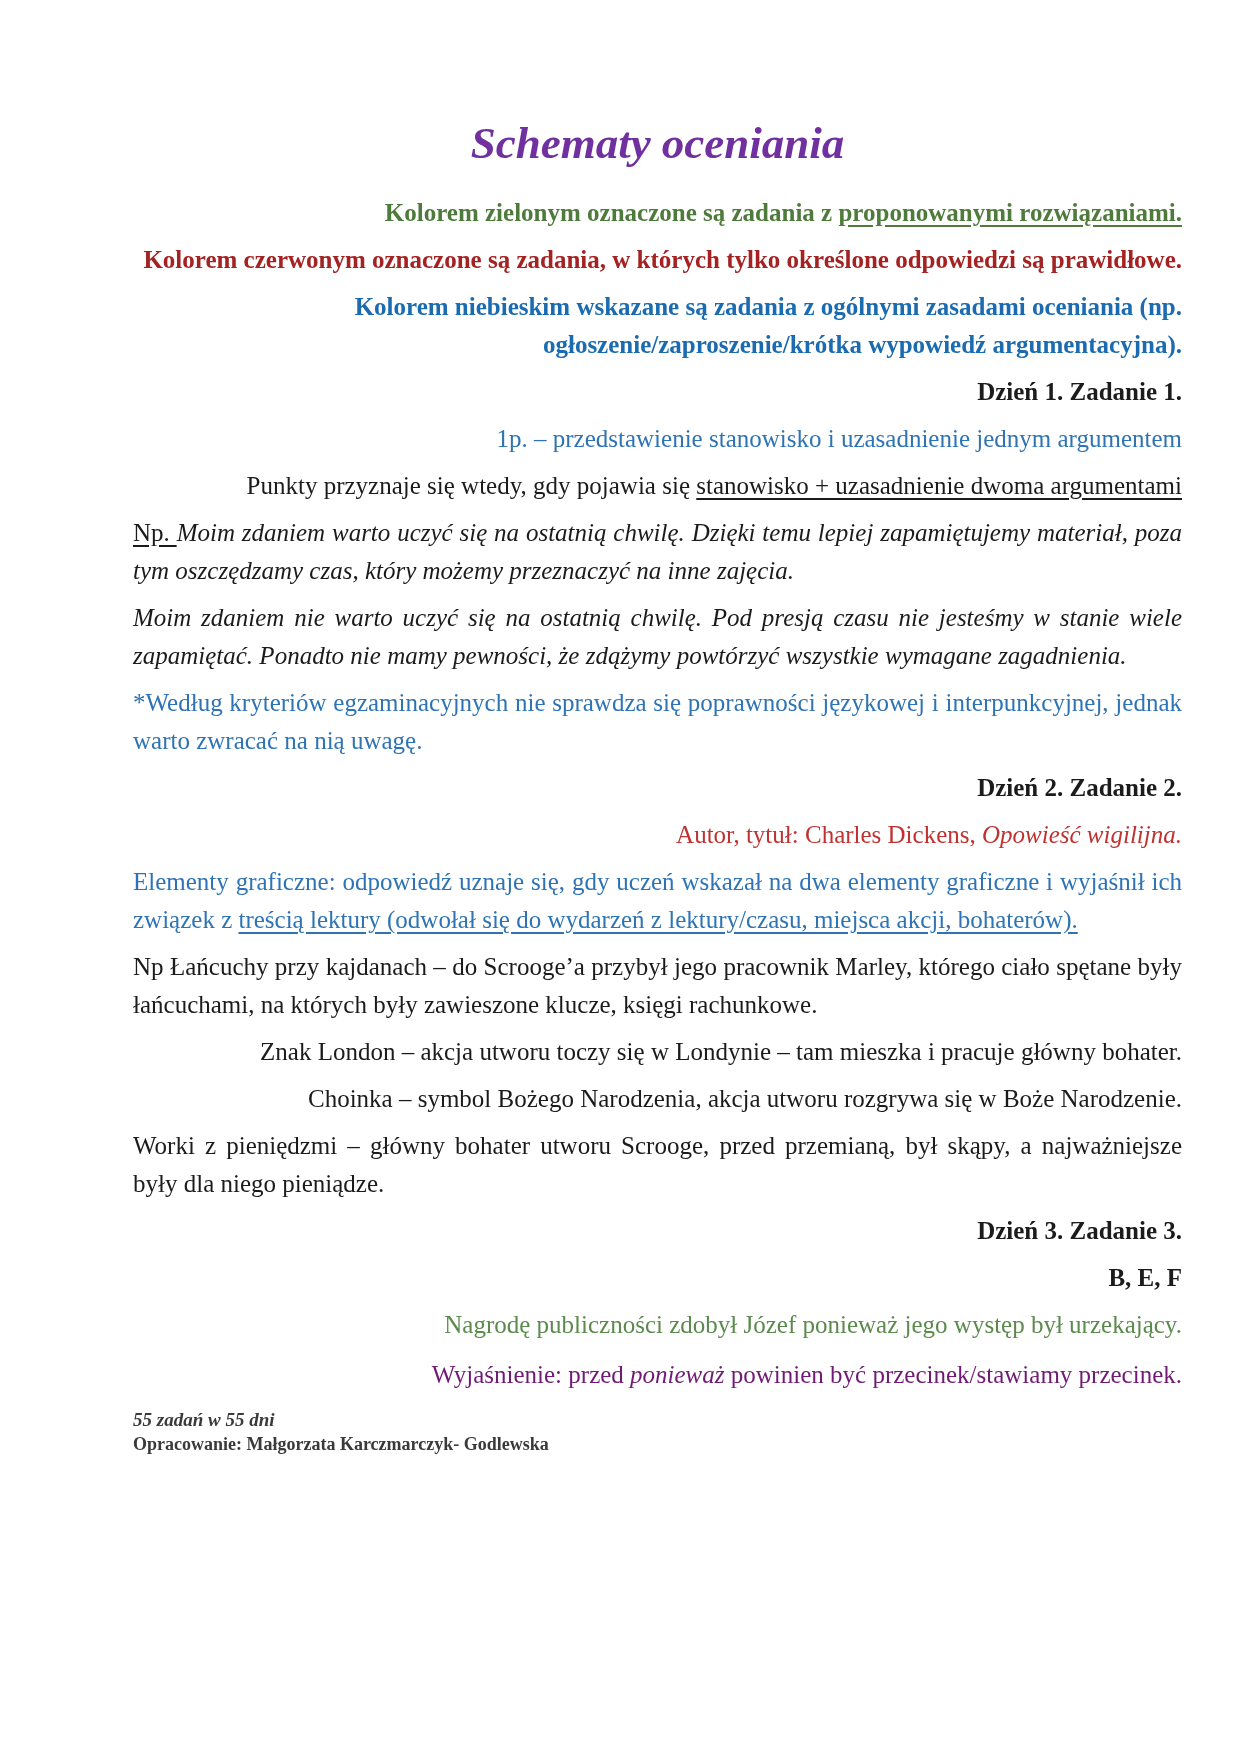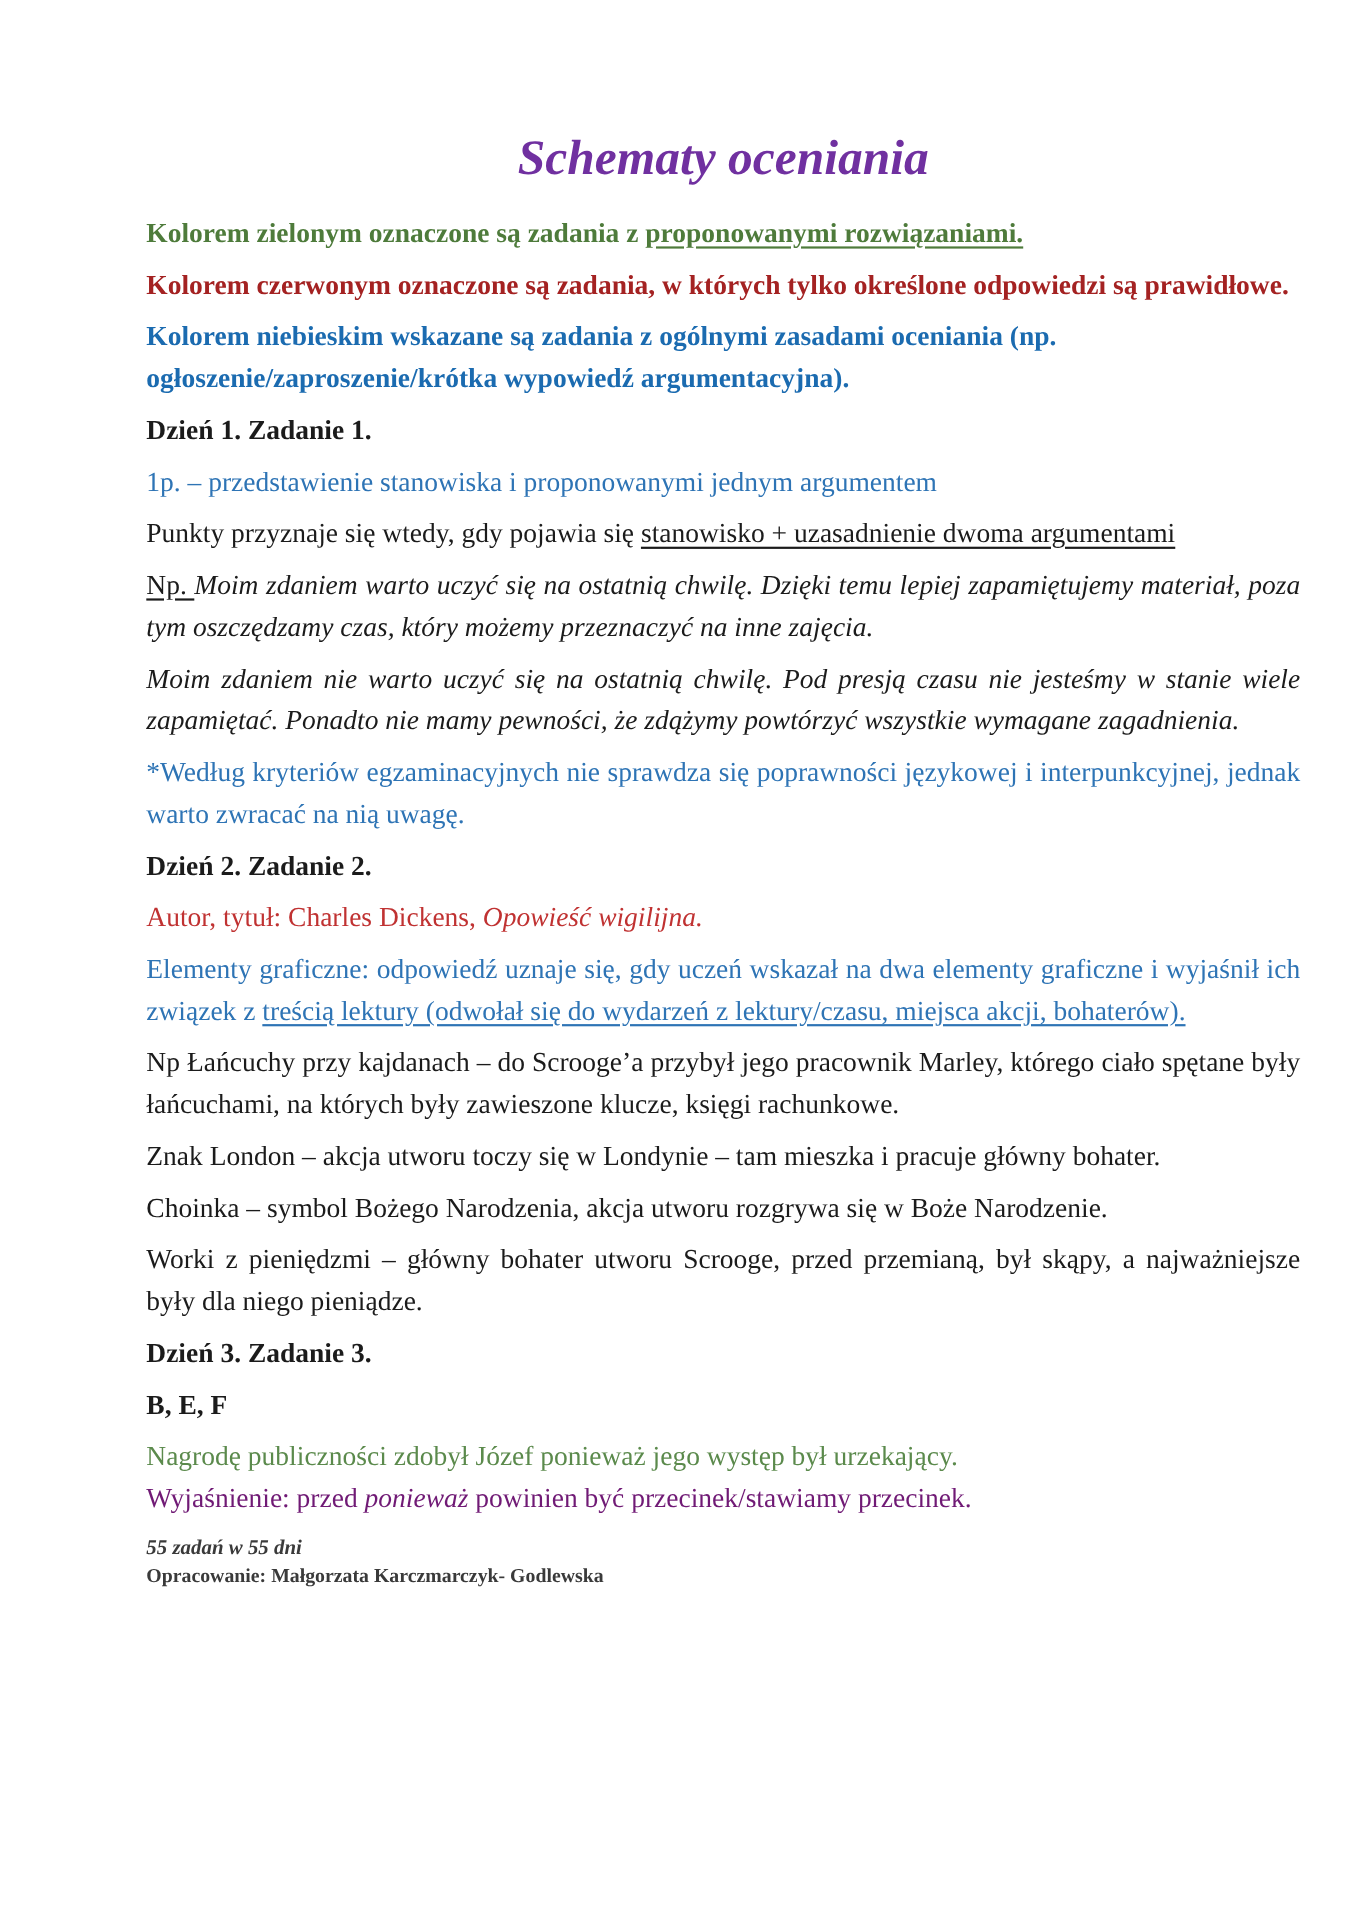--- a/index.html
+++ b/index.html
@@ -14,27 +14,27 @@
     padding:116px 59px 0 133px;
     background:#ffffff;
   }
   .title{
     font-size:45px;line-height:54px;font-weight:bold;font-style:italic;
     text-align:center;margin:0 0 24px 0;
   }
   .para{
     font-size:25px;line-height:38px;
     margin:0 0 9px 0;
-    text-align:left;
+    text-align:right;
   }
   .para.bold{font-weight:bold;}
   .para.italic{font-style:italic;}
   .para.align-right{text-align:right;}
   .para.align-justify{text-align:justify;}
-  .para.mb0{margin-bottom:0;}
+  .para.mb0{margin-bottom:12px;}
   span.u{text-decoration:underline;text-underline-offset:4px;}
   span.i{font-style:italic;}
   .emoji{display:inline-block;vertical-align:-9px;margin-left:8px;}
   .footer{margin-top:14px;color:#3a3a3a;}
   .footer .f1{
     font-size:19px;line-height:24px;font-weight:bold;font-style:italic;
   }
   .footer .f2{
     font-size:18px;line-height:25px;font-weight:bold;
   }
@@ -42,21 +42,21 @@
 </head>
 <body>
 
 <div class="page">
   <h1 class="title" style="color: rgb(112, 48, 160);">Schematy oceniania</h1>
   <div id="content">
       <div class="para bold" style="color: rgb(78, 123, 59);"><span class="">Kolorem zielonym oznaczone są zadania z </span><span class="u">proponowanymi rozwiązaniami.</span></div>
       <div class="para bold" style="color: rgb(164, 34, 34);"><span class="">Kolorem czerwonym oznaczone są zadania, w których tylko określone odpowiedzi są prawidłowe.</span></div>
       <div class="para bold" style="color: rgb(27, 107, 176);"><span class="">Kolorem niebieskim wskazane są zadania z ogólnymi zasadami oceniania (np. ogłoszenie/zaproszenie/krótka wypowiedź argumentacyjna).</span></div>
       <div class="para bold"><span class="">Dzień 1. Zadanie 1.</span></div>
-      <div class="para" style="color: rgb(46, 116, 181);"><span class="">1p. – przedstawienie stanowiska i proponowanymi jednym argumentem</span></div>
+      <div class="para" style="color: rgb(46, 116, 181);"><span class="">1p. – przedstawienie stanowisko i uzasadnienie jednym argumentem</span></div>
       <div class="para"><span class="">Punkty przyznaje się wtedy, gdy pojawia się </span><span class="u">stanowisko + uzasadnienie dwoma argumentami</span></div>
       <div class="para align-justify"><span class="u">Np. </span><span class=" i">Moim zdaniem warto uczyć się na ostatnią chwilę. Dzięki temu lepiej zapamiętujemy materiał, poza tym oszczędzamy czas, który możemy przeznaczyć na inne zajęcia.</span></div>
       <div class="para italic align-justify"><span class="">Moim zdaniem nie warto uczyć się na ostatnią chwilę. Pod presją czasu nie jesteśmy w stanie wiele zapamiętać. Ponadto nie mamy pewności, że zdążymy powtórzyć wszystkie wymagane zagadnienia.</span></div>
       <div class="para align-justify" style="color: rgb(46, 116, 181);"><span class="">*Według kryteriów egzaminacyjnych nie sprawdza się poprawności językowej i interpunkcyjnej, jednak warto zwracać na nią uwagę.</span></div>
       <div class="para bold"><span class="">Dzień 2. Zadanie 2.</span></div>
       <div class="para" style="color: rgb(192, 50, 50);"><span class="">Autor, tytuł: Charles Dickens, </span><span class=" i">Opowieść wigilijna.</span></div>
       <div class="para align-justify" style="color: rgb(46, 116, 181);"><span class="">Elementy graficzne: odpowiedź uznaje się, gdy uczeń wskazał na dwa elementy graficzne i wyjaśnił ich związek z </span><span class="u">treścią lektury (odwołał się do wydarzeń z lektury/czasu, miejsca akcji, bohaterów).</span></div>
       <div class="para align-justify"><span class="">Np Łańcuchy przy kajdanach – do Scrooge’a przybył jego pracownik Marley, którego ciało spętane były łańcuchami, na których były zawieszone klucze, księgi rachunkowe.</span></div>
       <div class="para"><span class="">Znak London – akcja utworu toczy się w Londynie – tam mieszka i pracuje główny bohater.</span></div>
       <div class="para"><span class="">Choinka – symbol Bożego Narodzenia, akcja utworu rozgrywa się w Boże Narodzenie.</span></div>

